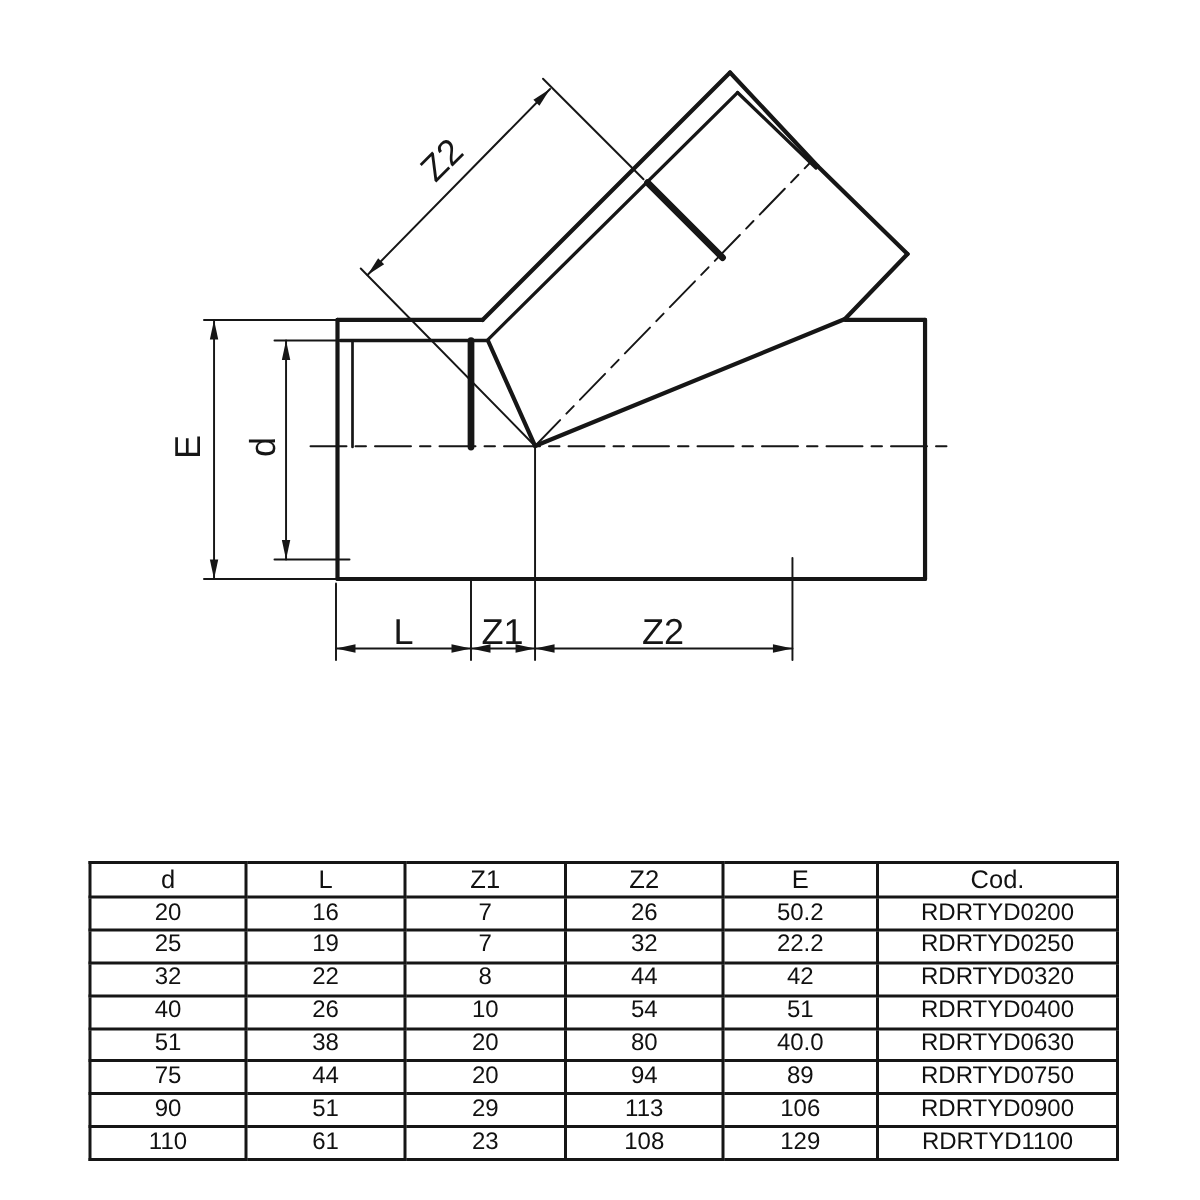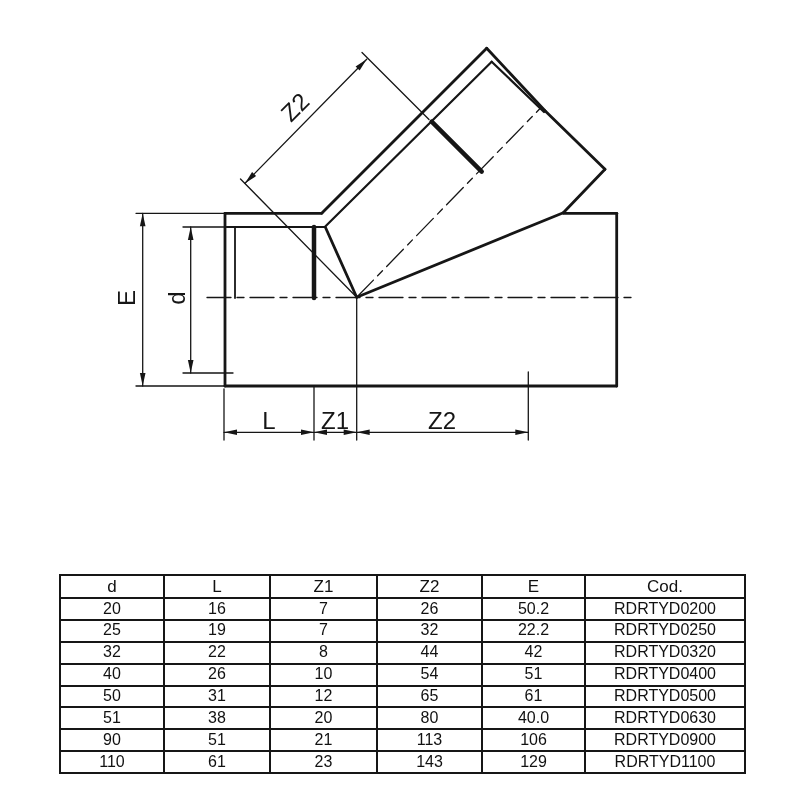--- a/index.html
+++ b/index.html
@@ -150,46 +150,46 @@
       </tr>
       <tr>
         <td>40</td>
         <td>26</td>
         <td>10</td>
         <td>54</td>
         <td>51</td>
         <td>RDRTYD0400</td>
       </tr>
       <tr>
-        <td>50</td>
-        <td>31</td>
-        <td>12</td>
-        <td>65</td>
-        <td>61</td>
-        <td>RDRTYD0500</td>
-      </tr>
-      <tr>
         <td>51</td>
         <td>38</td>
         <td>20</td>
         <td>80</td>
         <td>40.0</td>
         <td>RDRTYD0630</td>
       </tr>
       <tr>
+        <td>75</td>
+        <td>44</td>
+        <td>20</td>
+        <td>94</td>
+        <td>89</td>
+        <td>RDRTYD0750</td>
+      </tr>
+      <tr>
         <td>90</td>
         <td>51</td>
-        <td>21</td>
+        <td>29</td>
         <td>113</td>
         <td>106</td>
         <td>RDRTYD0900</td>
       </tr>
       <tr>
         <td>110</td>
         <td>61</td>
         <td>23</td>
-        <td>143</td>
+        <td>108</td>
         <td>129</td>
         <td>RDRTYD1100</td>
       </tr>
     </tbody>
   </table>
 </div>
 
 </body></html>

